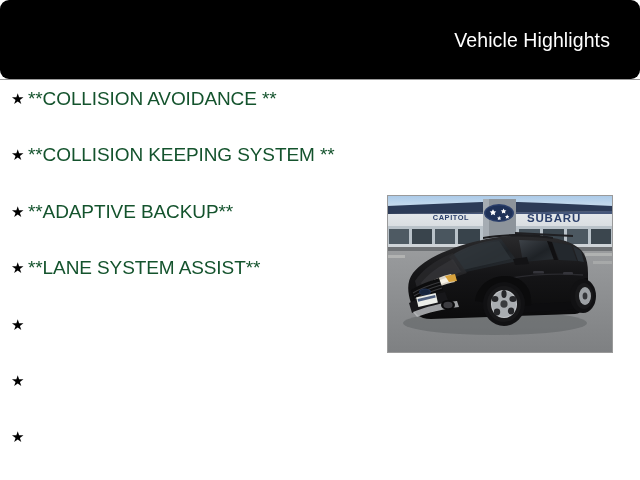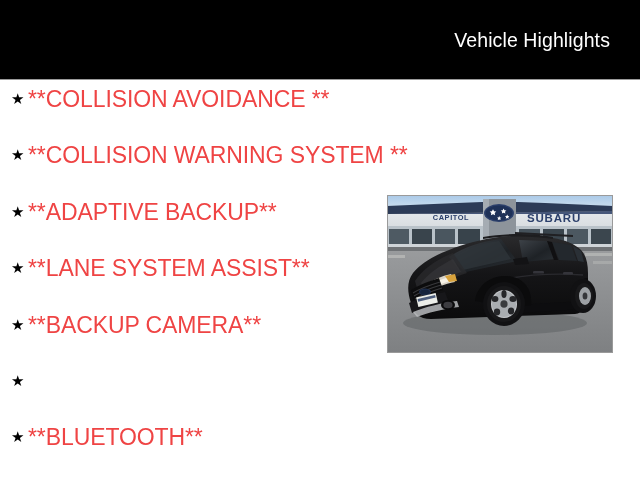--- a/index.html
+++ b/index.html
@@ -24,20 +24,21 @@
 
   
   #header {
     position: absolute;
     left: 0;
     top: 0;
     width: 640px;
     height: 79px;
     background: #000000;
     box-sizing: border-box;
+    border-radius: 9px;
   }
   #header-title {
     position: absolute;
     right: 30px;
     top: 29px;
     font-size: 19.5px;
     line-height: 22px;
     color: #ffffff;
     white-space: nowrap;
     letter-spacing: 0.1px;
@@ -72,23 +73,23 @@
   .hl-star {
     flex: 0 0 auto;
     width: 17px;
     font-size: 15px;
     line-height: 28px;
     color: #000000;
     text-align: left;
   }
   .hl-text {
     flex: 0 0 auto;
-    font-size: 23px;
+    font-size: 19px;
     line-height: 28px;
-    color: #ef4444;
+    color: #14532d;
     white-space: nowrap;
     letter-spacing: -0.1px;
   }
 
   
   #vehicle-photo {
     position: absolute;
     left: 387px;
     top: 195px;
     width: 226px;
@@ -120,45 +121,43 @@
 
   <ul id="highlights">
 
     <li class="hl-item">
       <span class="hl-star">★</span>
       <span class="hl-text">**COLLISION AVOIDANCE **</span>
     </li>
 
     <li class="hl-item">
       <span class="hl-star">★</span>
-      <span class="hl-text">**COLLISION WARNING SYSTEM **</span>
+      <span class="hl-text">**COLLISION KEEPING SYSTEM **</span>
     </li>
 
     <li class="hl-item">
       <span class="hl-star">★</span>
       <span class="hl-text">**ADAPTIVE BACKUP**</span>
     </li>
 
     <li class="hl-item">
       <span class="hl-star">★</span>
       <span class="hl-text">**LANE SYSTEM ASSIST**</span>
     </li>
 
     <li class="hl-item">
       <span class="hl-star">★</span>
-      <span class="hl-text">**BACKUP CAMERA**</span>
-    </li>
-
-    <li class="hl-item">
-      <span class="hl-star">★</span>
-    </li>
-
-    <li class="hl-item">
-      <span class="hl-star">★</span>
-      <span class="hl-text">**BLUETOOTH**</span>
+    </li>
+
+    <li class="hl-item">
+      <span class="hl-star">★</span>
+    </li>
+
+    <li class="hl-item">
+      <span class="hl-star">★</span>
     </li>
 
   </ul>
 
   <div id="vehicle-photo">
     <svg viewBox="0 0 226 158" xmlns="http://www.w3.org/2000/svg">
       <defs>
         <linearGradient id="skyGrad" x1="0" y1="0" x2="0" y2="1">
           <stop offset="0%" stop-color="#a9c9e8"></stop>
           <stop offset="100%" stop-color="#cfe0ee"></stop>

